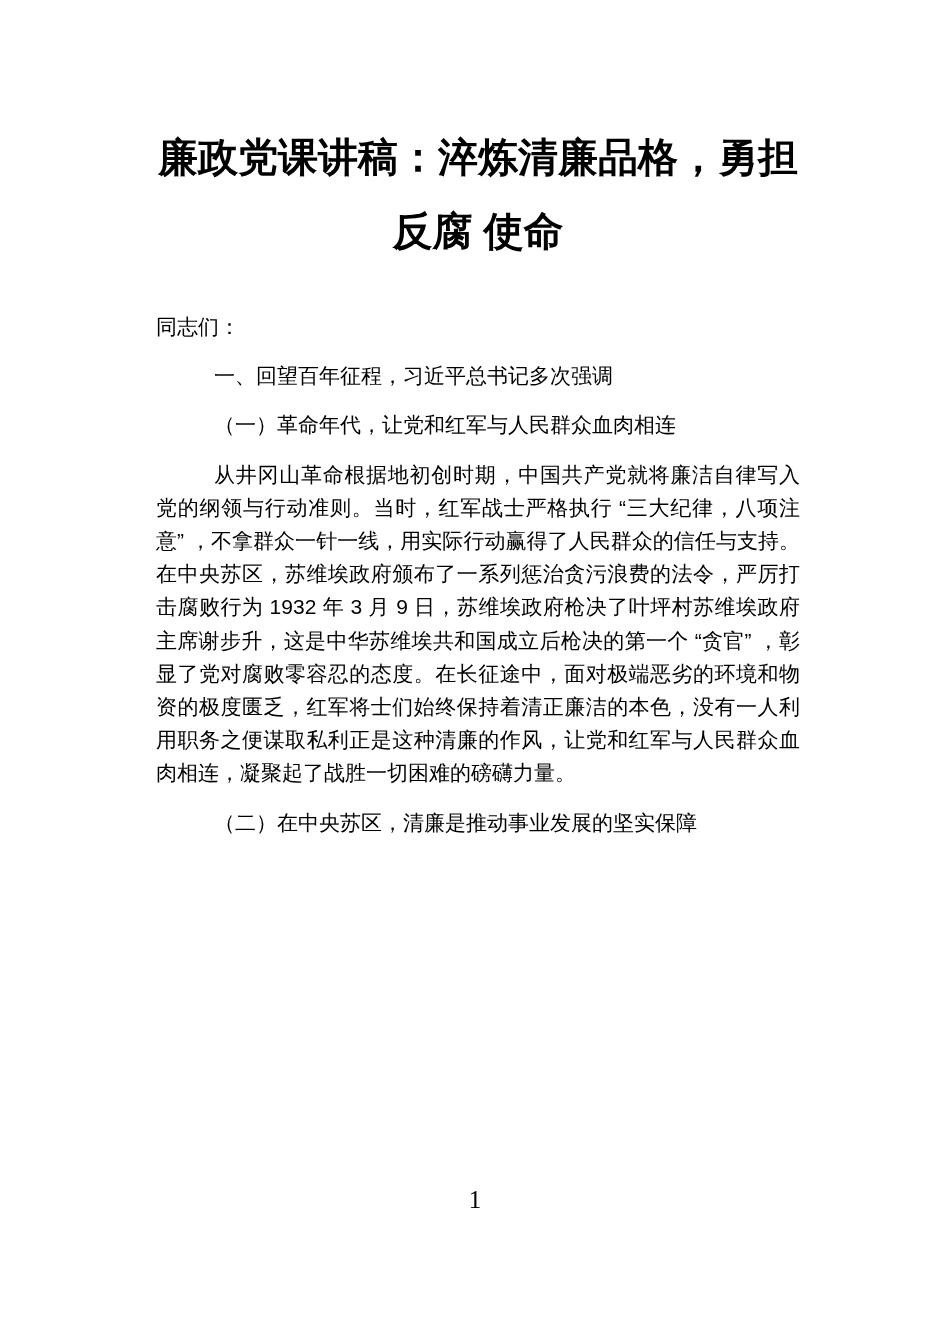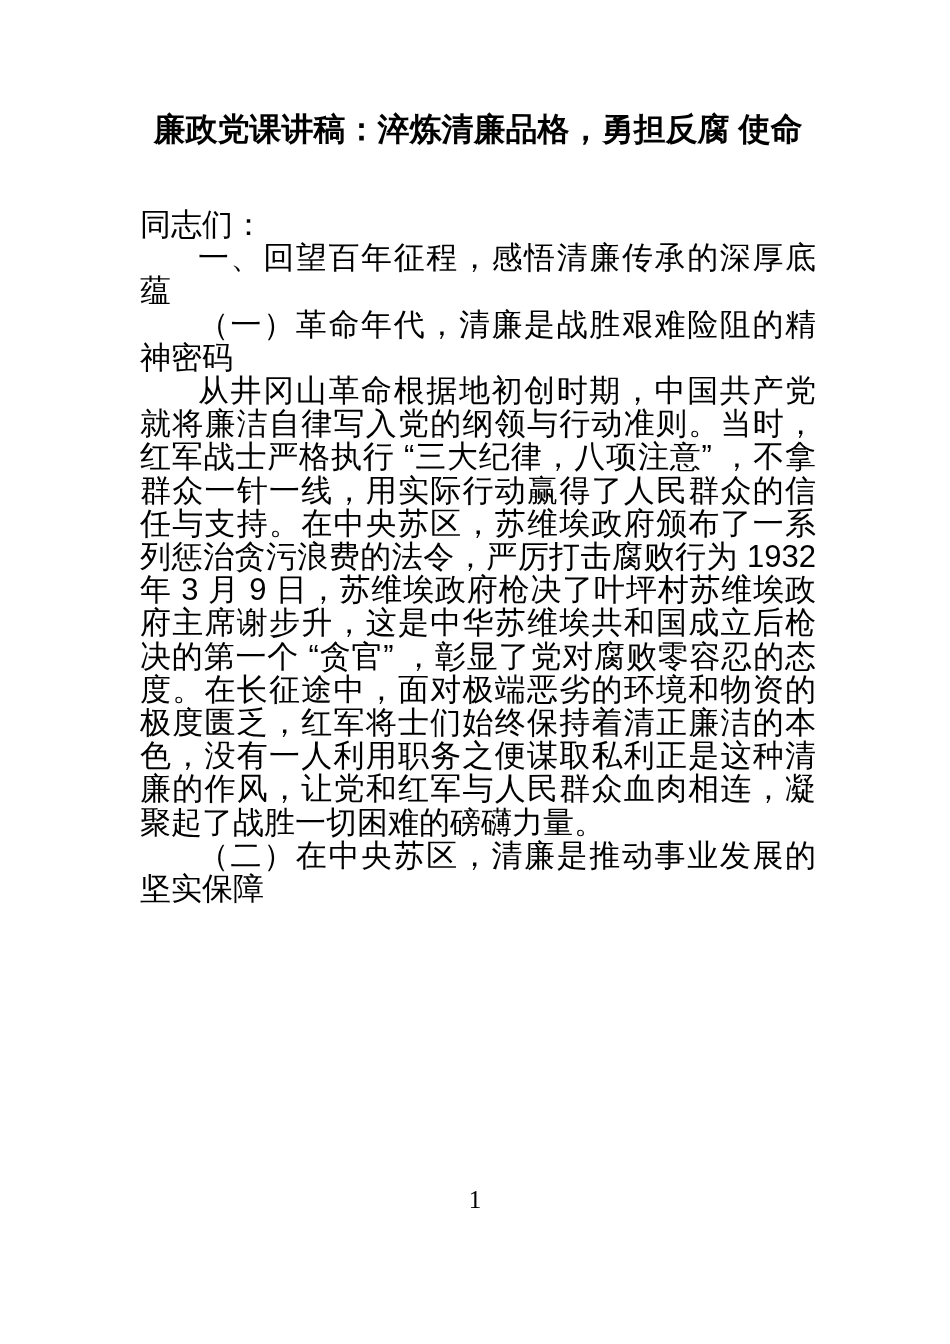--- a/index.html
+++ b/index.html
@@ -18,36 +18,36 @@
     color: #000000;
     box-sizing: border-box;
   }
   .content {
     position: absolute;
     left: 140px;
     top: 0;
     width: 676px;
   }
   .doc-title {
-    font-size: 32px;
+    font-size: 40px;
     line-height: 74px;
     font-weight: bold;
     text-align: center;
     margin: 0;
-    padding-top: 92px;
+    padding-top: 120px;
     letter-spacing: 0px;
     font-family: "Liberation Sans", "DejaVu Sans", sans-serif;
   }
   .body-block {
     margin-top: 42px;
   }
   p.para {
-    font-size: 31px;
+    font-size: 21px;
     line-height: 33.2px;
-    margin: 0;
+    margin: 16px;
     text-align: justify;
     text-justify: inter-ideograph;
     letter-spacing: 0px;
     font-weight: normal;
   }
   p.indent {
     text-indent: 58px;
   }
   p.noindent {
     text-indent: 0;
@@ -77,23 +77,23 @@
     <h1 class="doc-title">
       <span>廉政党课讲稿：淬炼清廉品格，勇担反腐</span>
       <span>使命</span>
     </h1>
 
     <div class="body-block">
 
       <p class="para noindent">同志们：</p>
 
 
-      <p class="para heading">一、回望百年征程，感悟清廉传承的深厚底蕴</p>
+      <p class="para heading">一、回望百年征程，习近平总书记多次强调</p>
 
-      <p class="para heading">（一）革命年代，清廉是战胜艰难险阻的精神密码</p>
+      <p class="para heading">（一）革命年代，让党和红军与人民群众血肉相连</p>
 
       <p class="para indent">从井冈山革命根据地初创时期，中国共产党就将廉洁自律写入党的纲领与行动准则。当时，红军战士严格执行 “三大纪律，八项注意” ，不拿群众一针一线，用实际行动赢得了人民群众的信任与支持。在中央苏区，苏维埃政府颁布了一系列惩治贪污浪费的法令，严厉打击腐败行为 1932 年 3 月 9 日，苏维埃政府枪决了叶坪村苏维埃政府主席谢步升，这是中华苏维埃共和国成立后枪决的第一个 “贪官” ，彰显了党对腐败零容忍的态度。在长征途中，面对极端恶劣的环境和物资的极度匮乏，红军将士们始终保持着清正廉洁的本色，没有一人利用职务之便谋取私利正是这种清廉的作风，让党和红军与人民群众血肉相连，凝聚起了战胜一切困难的磅礴力量。</p>
 
       <p class="para heading">（二）在中央苏区，清廉是推动事业发展的坚实保障</p>
 
     </div>
   </div>
 
   <div class="page-number">1</div>
 

